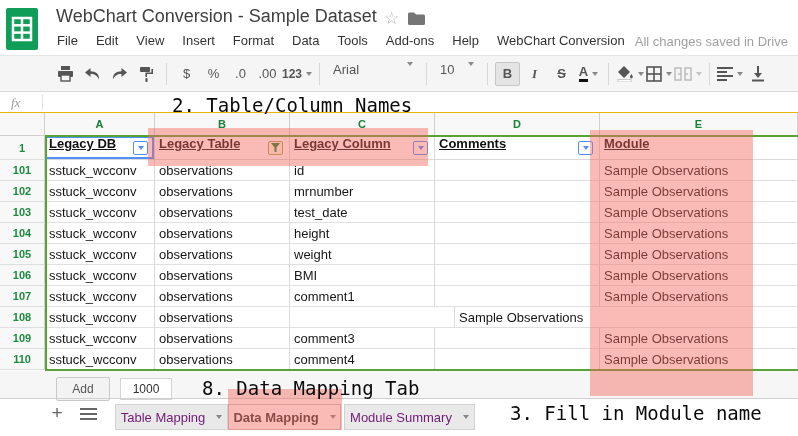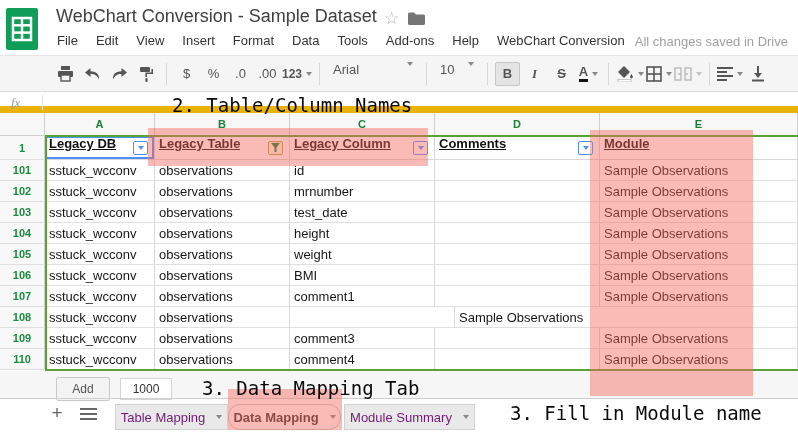--- a/index.html
+++ b/index.html
@@ -31,21 +31,21 @@
   .ddown { display:flex; align-items:flex-start; justify-content:space-between; padding:0 6px; }
   .fontname { width:92px; font-weight:normal; }
   .fontsize { width:46px; font-weight:normal; }
   .ul-a { border-bottom:3px solid #111; line-height:14px; }
   .st-s { text-decoration:line-through; }
   .it-i { font-style:italic; font-family:"Liberation Serif", serif; }
   .muted svg { opacity:.45; }
 
   
   .formulabar { position:absolute; top:92px; left:0; right:0; height:21px; background:#fff;
-                border-bottom:7px solid #eab308; }
+                border-bottom:1px solid #eab308; }
   .fx { position:absolute; left:11px; top:3px; font-size:13px; font-style:italic;
         font-family:"Liberation Serif", serif; color:#9a9a9a; }
   .fxsep { position:absolute; left:42px; top:3px; width:1px; height:15px; background:#e2e2e2; }
 
   
   .colheads { position:absolute; top:113px; left:0; right:0; height:23px; display:flex;
               background:#f8f8f8; border-bottom:1px solid #cfcfcf; }
   .corner { width:45px; border-right:1px solid #cfcfcf; }
   .chead { display:flex; align-items:center; justify-content:center; border-right:1px solid #cfcfcf;
            color:#188038; font-weight:bold; font-size:11px; }
@@ -87,21 +87,21 @@
 
   
   .tabbar { position:absolute; top:398px; left:0; right:0; bottom:0; background:#fafafa;
             border-top:1px solid #cfcfcf; z-index:10; }
   .plusbtn { position:absolute; left:46px; top:3px; font-size:19px; color:#666; width:22px; text-align:center; }
   .sheetlist { position:absolute; left:80px; top:9px; width:17px; height:13px;
                background:repeating-linear-gradient(#666 0 2px, transparent 2px 5px); }
   .tabs { position:absolute; left:115px; top:5px; height:26px; display:flex; }
   .tab { width:113px; display:flex; align-items:center; justify-content:center; gap:7px;
          background:#e9e9e9; border:1px solid #d2d2d2; color:#701a75; font-size:13px; white-space:nowrap; }
-  .tab.active { background:#fff; color:#333; font-weight:bold; border-color:#c6c6c6;border-radius:12px; }
+  .tab.active { background:#fff; color:#333; font-weight:bold; border-color:#c6c6c6; }
   .tab.wide { width:131px; margin-left:3px; }
 
   
   .hl { position:absolute; background:rgba(243,104,96,0.45); z-index:40; pointer-events:none; }
   .hl-cols { left:148px; top:128px; width:280px; height:38px; }
   .hl-module { left:590px; top:130px; width:163px; height:266px; }
   .hl-tab { left:228px; top:389px; width:114px; height:41px; }
   .anno { position:absolute; z-index:50; font-family:"DejaVu Sans Mono", monospace;
           font-size:19px; color:#0a0a0a; white-space:nowrap; }
   .anno-2 { left:172px; top:94px; }
@@ -417,16 +417,16 @@
         <span>Module Summary</span>
         <span class="crt"></span>
       </div>
     </div>
   </div>
 
   <div class="hl hl-cols"></div>
   <div class="hl hl-module"></div>
   <div class="hl hl-tab"></div>
   <div class="anno anno-2">2. Table/Column Names</div>
-  <div class="anno anno-1">3. Data Mapping Tab</div>
+  <div class="anno anno-1">8. Data Mapping Tab</div>
   <div class="anno anno-3">3. Fill in Module name</div>
 
 </div>
 
 </body></html>

